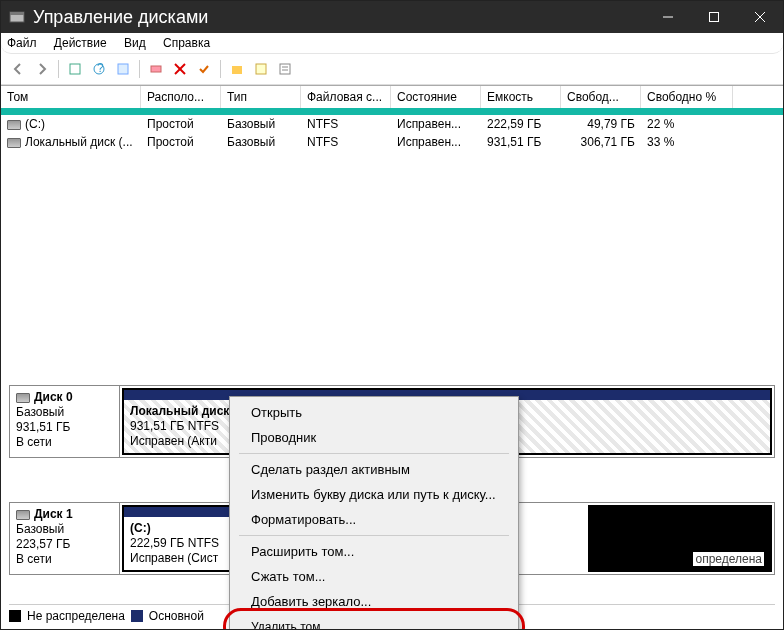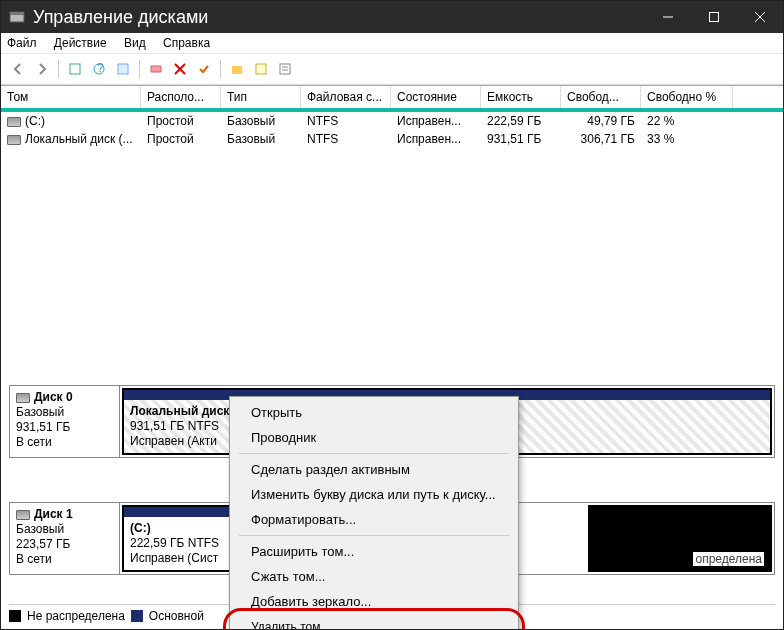--- a/index.html
+++ b/index.html
@@ -1,26 +1,26 @@
 <!DOCTYPE html>
 <html><head>
 <meta charset="utf-8">
 <style>
 * { margin: 0; padding: 0; box-sizing: border-box; font-family: 'Segoe UI', Tahoma, sans-serif; font-size: 12px; }
 body { background: #fff; width: 784px; height: 630px; border: 1px solid #222; position: relative; overflow: hidden; }
 .titlebar { background: #2b2b2b; color: #fff; height: 32px; display: flex; align-items: center; padding: 0 0 0 8px; }
 .titlebar .icon { width: 16px; height: 16px; margin-right: 8px; }
 .titlebar .title { flex: 1; font-size: 18px; }
 .titlebar .wbtn { width: 46px; height: 32px; display: flex; align-items: center; justify-content: center; color: #fff; }
-.menubar { background: #fff; border-bottom: 1px solid #e5e5e5; padding: 3px 6px; }
+.menubar { background: #fff; border-bottom: 1px solid #e5e5e5; padding: 3px 6px; border-radius: 10px; }
 .menubar span { margin-right: 14px; font-size: 12px; }
 .toolbar { background: #fff; border-bottom: 1px solid #ddd; padding: 4px 6px; display: flex; gap: 2px; align-items: center; }
 .tbtn { width: 22px; height: 22px; display: flex; align-items: center; justify-content: center; border: 1px solid transparent; }
 .sep { width: 1px; height: 18px; background: #ccc; margin: 0 3px; }
-.table-header { display: flex; background: #fff; border-top: 1px solid #aaa; border-bottom: 4px solid #14b8a6; }
+.table-header { display: flex; background: #fff; border-top: 1px solid #aaa; border-bottom: 7px solid #14b8a6; }
 .table-header div { padding: 4px 6px; border-right: 1px solid #ddd; font-size: 12px; white-space: nowrap; overflow: hidden; }
 .table-body .row { display: flex; }
 .table-body .row div { padding: 2px 6px; font-size: 12px; white-space: nowrap; overflow: hidden; }
 .col0{width:140px}.col1{width:80px}.col2{width:80px}.col3{width:90px}.col4{width:90px}.col5{width:80px}.col6{width:80px}.col7{width:92px}
 .disk-icon { display:inline-block; width:14px; height:10px; background:linear-gradient(#999,#ccc); border:1px solid #666; border-radius:1px; margin-right:4px; vertical-align:middle; }
 .bottom-pane { position:absolute; top:340px; left:8px; right:8px; bottom:28px; overflow:hidden; }
 .disk-row { border:1px solid #888; margin-bottom:8px; display:flex; background:#fff;margin-top:44px; }
 .disk-left { width:110px; border-right:1px solid #888; padding:4px 6px; }
 .disk-left b { font-weight:bold; }
 .disk-left div { font-size:12px; line-height:15px; }

